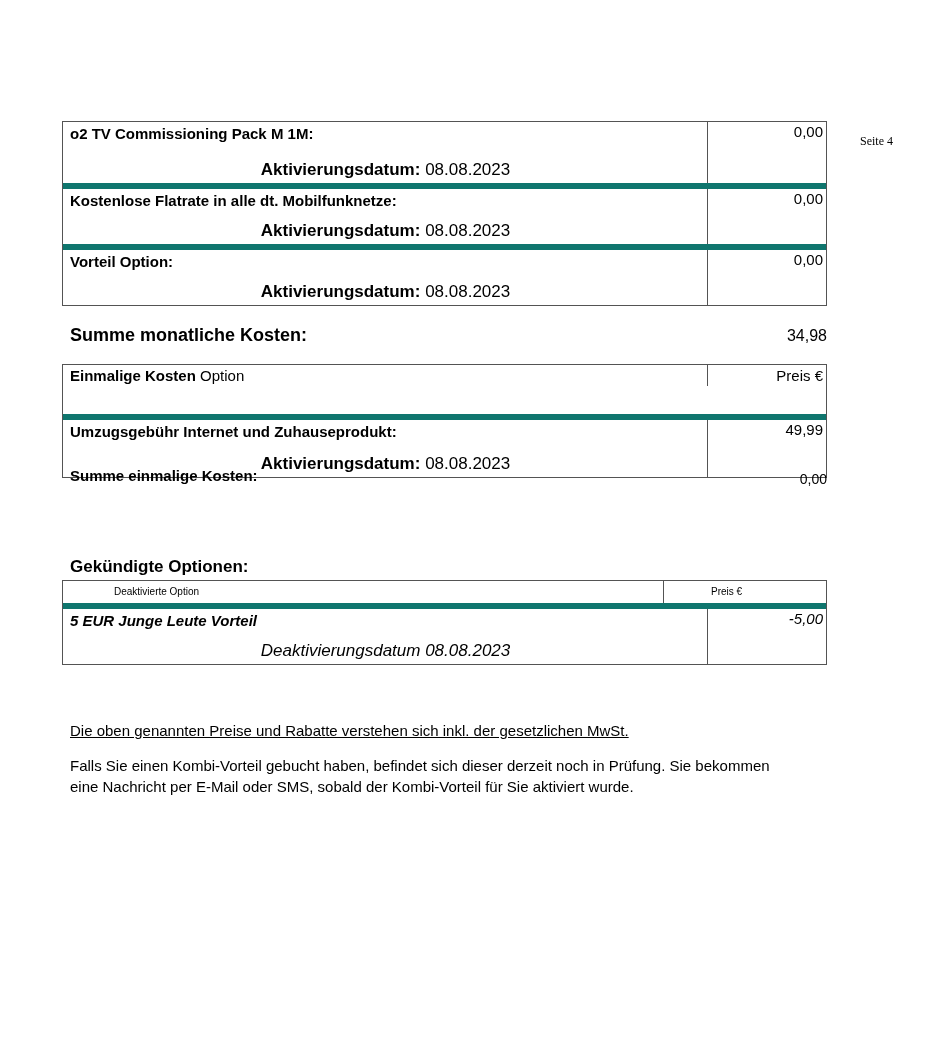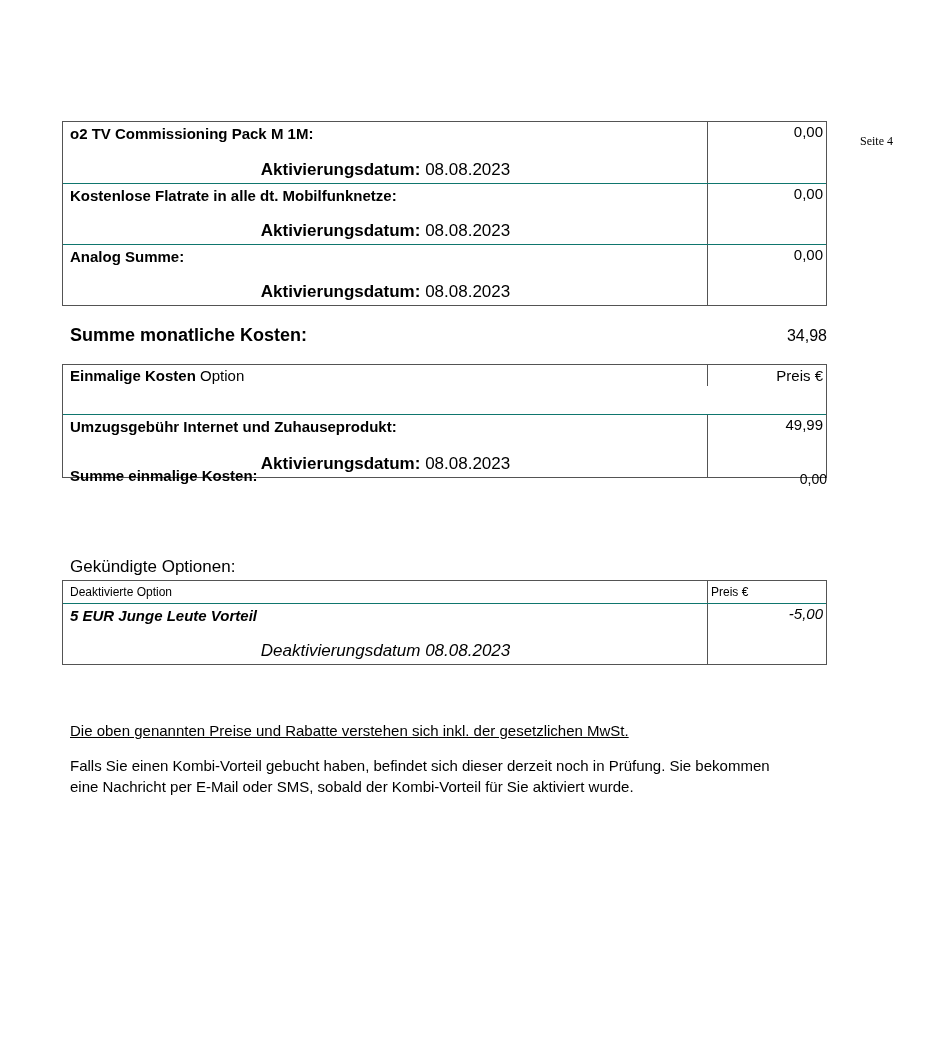--- a/index.html
+++ b/index.html
@@ -16,21 +16,21 @@
 
   
   .doc-table {
     left: 62px;
     width: 765px;
     border: 1px solid #545454;
     box-sizing: border-box;
     background: #ffffff;
   }
   .trow { display: flex; box-sizing: border-box; }
-  .trow + .trow { border-top: 1px solid #0f766e; }
+  .trow + .trow { border-top: 6px solid #0f766e; }
   .cell-name {
     flex: 1;
     border-right: 1px solid #545454;
     padding: 3px 6px 4px 7px;
     display: flex;
     flex-direction: column;
     box-sizing: border-box;
   }
   .cell-price {
     width: 118px;
@@ -65,42 +65,42 @@
   .head-price {
     width: 118px;
     box-sizing: border-box;
     font-size: 15px;
     line-height: 19px;
     padding: 1px 3px 0 3px;
   }
   .head-price.right { text-align: right; }
   #cancelled-table .head-row { height: 22px; }
   #cancelled-table .head-left,
-  #cancelled-table .head-price { font-size: 12px; line-height: 20px; }
+  #cancelled-table .head-price { font-size: 10px; line-height: 20px; margin-left: 44px; }
 
   
   .sum-line {
     left: 70px;
     width: 757px;
     display: flex;
     justify-content: space-between;
     align-items: baseline;
   }
   #sum-monthly { top: 325px; }
   #sum-monthly .sum-label { font-weight: bold; font-size: 18px; }
   #sum-monthly .sum-value { font-size: 16px; }
   #sum-onetime { top: 467px; }
   #sum-onetime .sum-label { font-weight: bold; font-size: 15px; }
   #sum-onetime .sum-value { font-size: 14px; position: relative; top: 3px; }
 
   
   #cancelled-heading {
     left: 70px;
     top: 557px;
-    font-weight: normal;
+    font-weight: bold;
     font-size: 17px;
   }
   .note {
     left: 70px;
     width: 762px;
     font-size: 15px;
     line-height: 21px;
   }
   #note-mwst { top: 720px; text-decoration: underline; }
   #note-kombi { top: 755px; }
@@ -134,21 +134,21 @@
       <div class="opt-title">Kostenlose Flatrate in alle dt. Mobilfunknetze:</div>
       <div class="date-line">
         <b>Aktivierungsdatum:</b>
         <span>08.08.2023</span>
       </div>
     </div>
     <div class="cell-price">0,00</div>
   </div>
   <div class="trow">
     <div class="cell-name">
-      <div class="opt-title">Analog Summe:</div>
+      <div class="opt-title">Vorteil Option:</div>
       <div class="date-line">
         <b>Aktivierungsdatum:</b>
         <span>08.08.2023</span>
       </div>
     </div>
     <div class="cell-price">0,00</div>
   </div>
 </div>
 
 <div class="abs sum-line" id="sum-monthly">

